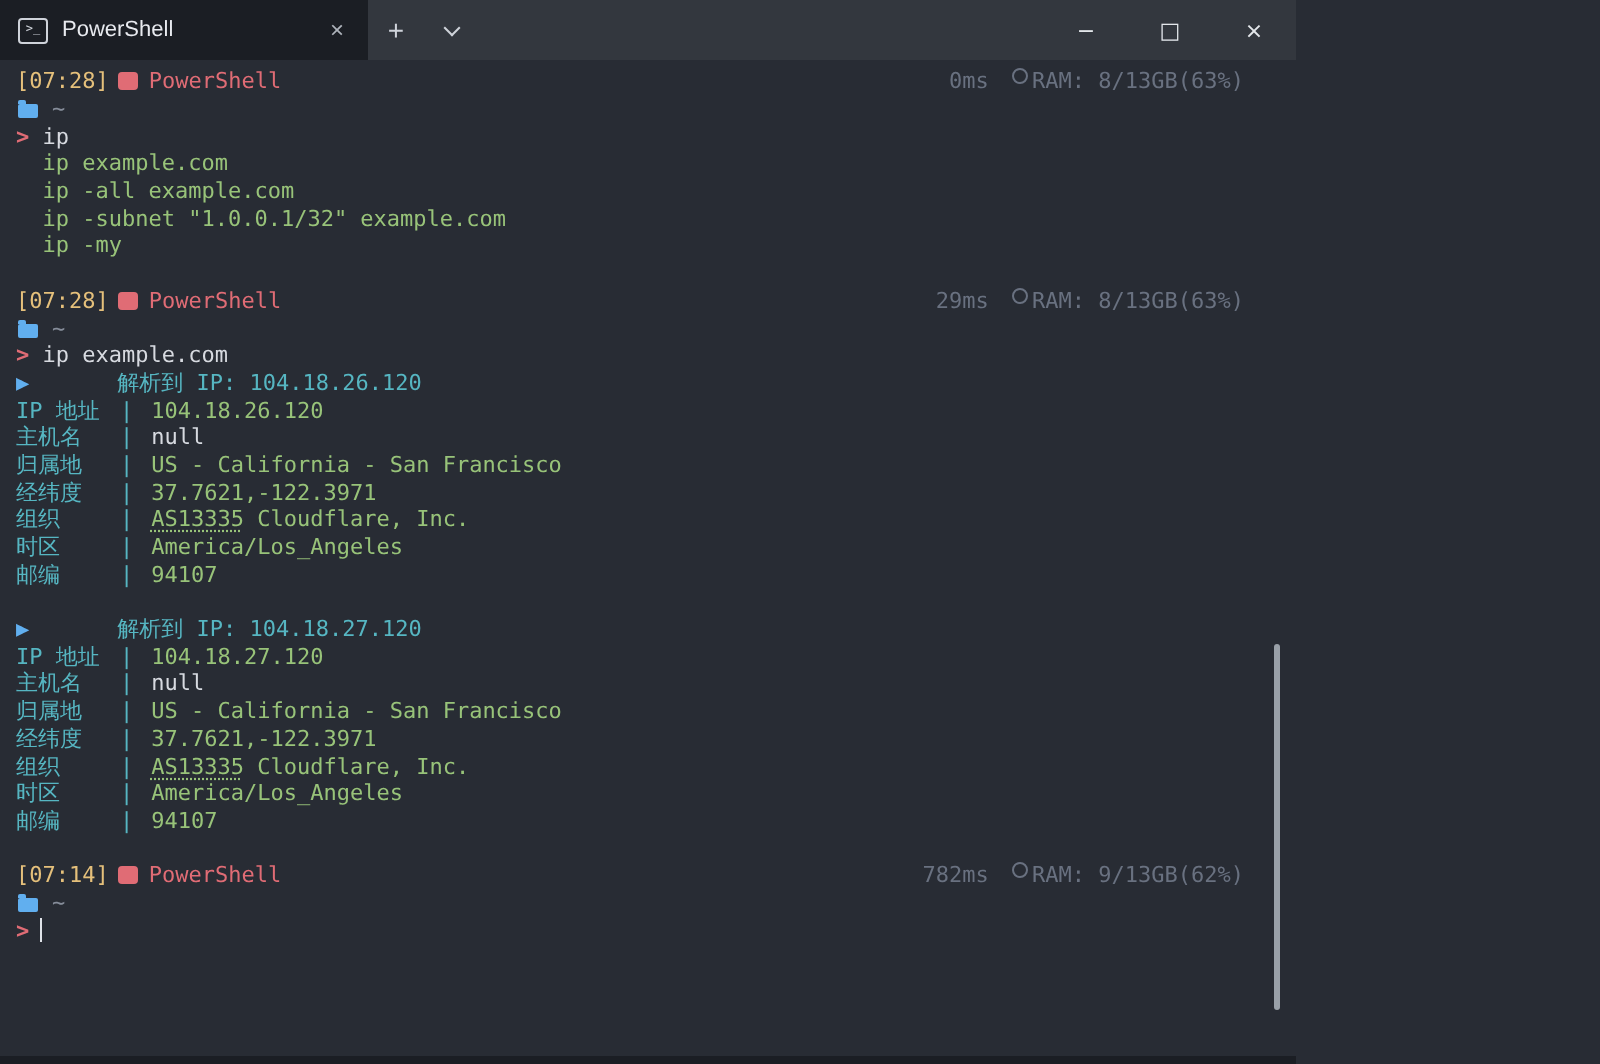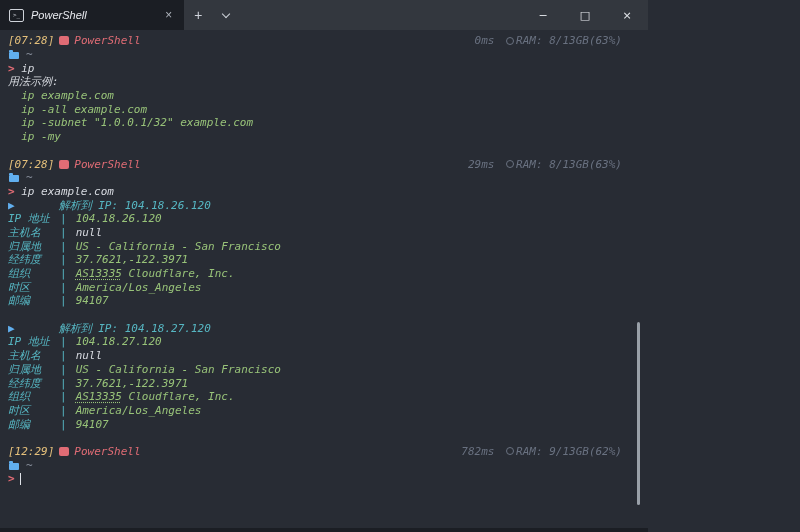--- a/index.html
+++ b/index.html
@@ -2,21 +2,21 @@
 <html><head>
 <meta charset="utf-8">
 <style>
   html,body{margin:0;padding:0;}
   body{
     width:800px;height:532px;overflow:hidden;
     background:#282c34;
     font-family:"DejaVu Sans Mono",monospace;
     position:relative;
   }
-  .window{width:648px;height:532px;position:relative;font-style:italic;}
+  .window{width:648px;height:532px;position:relative;}
 
   
   .titlebar{
     height:30px;background:#33373e;display:flex;align-items:stretch;
     font-family:"Liberation Sans",sans-serif;
   }
   .tab{
     width:166px;background:#1b1e24;color:#e8eaef;font-size:11px;
     display:flex;align-items:center;gap:7px;padding:0 9px;cursor:default;
   }
@@ -41,21 +41,21 @@
     color:#e4e7eb;font-size:11px;font-family:"DejaVu Sans",sans-serif;
   }
 
   
   .term{
     padding:4px 26px 0 8px;font-size:11px;color:#d7dae0;
   }
   .line{
     height:13.7px;display:flex;align-items:center;white-space:pre;
   }
-  .hl-right{margin-left:auto;display:flex;align-items:center;}
+  .hl-right{margin-left:auto;display:flex;}
   .c-yellow{color:#e5c07b;}
   .c-red{color:#e06c75;}
   .c-green{color:#98c379;}
   .c-cyan{color:#56b6c2;margin-left:44px;}
   .c-blue{color:#61afef;}
   .c-fg{color:#d7dae0;}
   .c-muted{color:#697180;}
   .c-path{color:#868d9a;}
   .prompt{color:#e06c75;font-weight:bold;}
 
@@ -110,21 +110,20 @@
       <div class="win-btn">−</div>
       <div class="win-btn">□</div>
       <div class="win-btn">×</div>
     </div>
   </div>
 
   <div class="term" id="term">
       <div class="line"><span style="display: flex; align-items: center;"><span class="c-yellow">[07:28]</span><span class="icon-ps"></span><span class="c-red">PowerShell</span></span><span class="hl-right c-muted"><span>0ms </span><span class="icon-ram"></span><span>RAM: 8/13GB(63%)</span></span></div>
       <div class="line"><span class="icon-folder"></span><span class="c-path">~</span></div>
       <div class="line"><span class="prompt">&gt; </span><span class="c-fg">ip</span></div>
-      <div class="line"><span class="c-fg">用法示例:</span></div>
       <div class="line"><span class="c-green">  ip example.com</span></div>
       <div class="line"><span class="c-green">  ip -all example.com</span></div>
       <div class="line"><span class="c-green">  ip -subnet "1.0.0.1/32" example.com</span></div>
       <div class="line"><span class="c-green">  ip -my</span></div>
       <div class="line"></div>
       <div class="line"><span style="display: flex; align-items: center;"><span class="c-yellow">[07:28]</span><span class="icon-ps"></span><span class="c-red">PowerShell</span></span><span class="hl-right c-muted"><span>29ms </span><span class="icon-ram"></span><span>RAM: 8/13GB(63%)</span></span></div>
       <div class="line"><span class="icon-folder"></span><span class="c-path">~</span></div>
       <div class="line"><span class="prompt">&gt; </span><span class="c-fg">ip example.com</span></div>
       <div class="line"><span class="c-blue">▶</span><span class="c-cyan">解析到 IP: 104.18.26.120</span></div>
       <div class="line"><span class="kv-label">IP 地址</span><span class="kv-pipe">|</span><span class="c-green">104.18.26.120</span></div>
@@ -137,20 +136,20 @@
       <div class="line"></div>
       <div class="line"><span class="c-blue">▶</span><span class="c-cyan">解析到 IP: 104.18.27.120</span></div>
       <div class="line"><span class="kv-label">IP 地址</span><span class="kv-pipe">|</span><span class="c-green">104.18.27.120</span></div>
       <div class="line"><span class="kv-label">主机名</span><span class="kv-pipe">|</span><span class="c-fg">null</span></div>
       <div class="line"><span class="kv-label">归属地</span><span class="kv-pipe">|</span><span class="c-green">US - California - San Francisco</span></div>
       <div class="line"><span class="kv-label">经纬度</span><span class="kv-pipe">|</span><span class="c-green">37.7621,-122.3971</span></div>
       <div class="line"><span class="kv-label">组织</span><span class="kv-pipe">|</span><span class="c-green"><span class="u-dotted">AS13335</span><span> Cloudflare, Inc.</span></span></div>
       <div class="line"><span class="kv-label">时区</span><span class="kv-pipe">|</span><span class="c-green">America/Los_Angeles</span></div>
       <div class="line"><span class="kv-label">邮编</span><span class="kv-pipe">|</span><span class="c-green">94107</span></div>
       <div class="line"></div>
-      <div class="line"><span style="display: flex; align-items: center;"><span class="c-yellow">[12:29]</span><span class="icon-ps"></span><span class="c-red">PowerShell</span></span><span class="hl-right c-muted"><span>782ms </span><span class="icon-ram"></span><span>RAM: 9/13GB(62%)</span></span></div>
+      <div class="line"><span style="display: flex; align-items: center;"><span class="c-yellow">[07:14]</span><span class="icon-ps"></span><span class="c-red">PowerShell</span></span><span class="hl-right c-muted"><span>782ms </span><span class="icon-ram"></span><span>RAM: 9/13GB(62%)</span></span></div>
       <div class="line"><span class="icon-folder"></span><span class="c-path">~</span></div>
       <div class="line"><span class="prompt">&gt;</span><span class="cursor"></span></div>
     </div>
 
   <div class="scroll-thumb"></div>
   <div class="bottom-border"></div>
 </div>
 
 </body></html>

